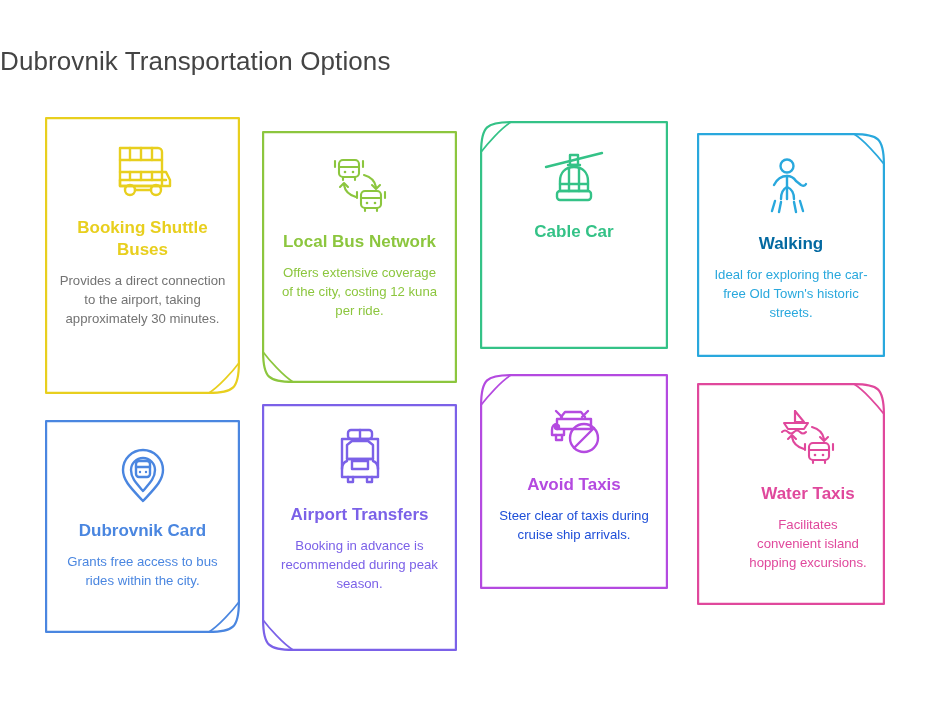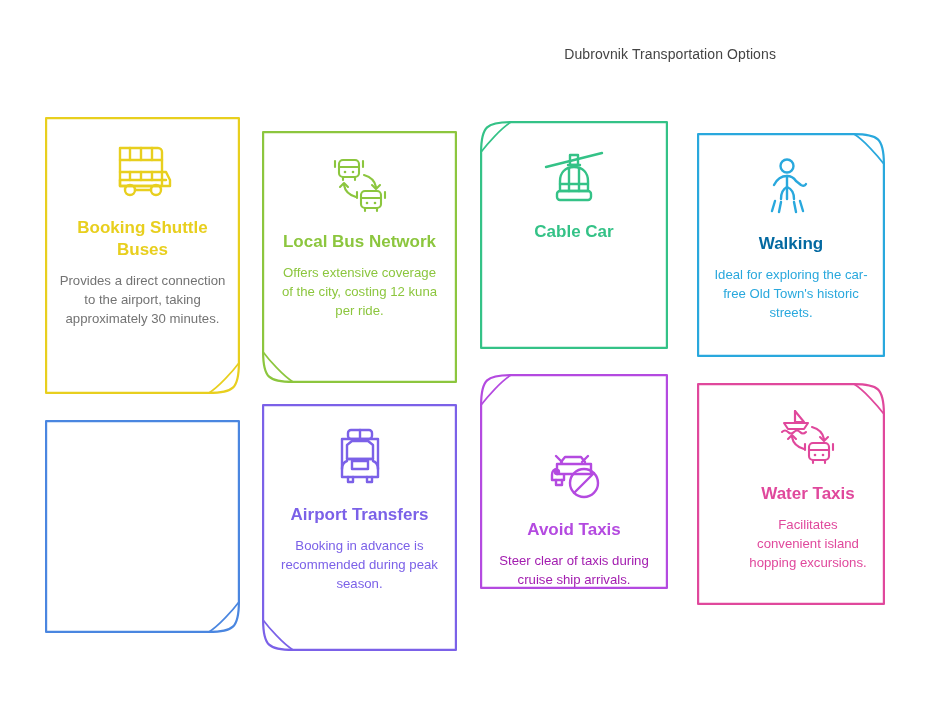--- a/index.html
+++ b/index.html
@@ -14,22 +14,22 @@
     position: relative;
     width: 936px;
     height: 720px;
     background: #ffffff;
   }
   #page-title {
     position: absolute;
     top: 46px;
     left: 0;
     width: 776px;
-    text-align: right;
-    font-size: 14px;
+    text-align: left;
+    font-size: 26px;
     font-weight: 400;
     color: #444444;
     letter-spacing: 0.1px;
   }
   .card {
     position: absolute;
     background: #ffffff;
     display: flex;
     flex-direction: column;
     align-items: center;
@@ -170,20 +170,34 @@
           </div>
           <div class="card-title" style="color:#0369a1">Walking</div>
           <div class="card-desc" style="color:#29a8dd">Ideal for exploring the car-free Old Town's historic streets.</div>
         </div>
       </div>
       <div class="card" style="left: 45px; top: 420px; width: 195px; height: 213px;">
         <svg class="card-frame" width="195" height="213" viewBox="0 0 195 213">
           <path d="M1.1 1.1 H193.9 V181.9 C193.9 207.9, 187.9 211.9, 163.9 211.9 H1.1 Z" style="fill:none;stroke:#4a86e0;stroke-width:2.2;stroke-linejoin:round;stroke-linecap:round"></path>
           <path d="M163.9 211.9 C173.9 205.9, 187.9 189.9, 193.9 181.9" style="fill:none;stroke:#4a86e0;stroke-width:1.7000000000000002;stroke-linejoin:round;stroke-linecap:round"></path>
         </svg>
+        <div class="card-inner">
+          <div class="card-icon">
+            <svg width="58" height="62" viewBox="0 0 58 62">
+              <path d="M29 57C18 45 9 37 9 26a20 20 0 0 1 40 0c0 11-9 19-20 31z" style="fill:none;stroke:#4a86e0;stroke-width:2.4;stroke-linecap:round;stroke-linejoin:round"></path>
+              <path d="M29 47c-7-8-12-13-12-21a12 12 0 0 1 24 0c0 8-5 13-12 21z" style="fill:none;stroke:#4a86e0;stroke-width:2.4;stroke-linecap:round;stroke-linejoin:round"></path>
+              <rect x="22" y="17" width="14" height="16" rx="3" style="fill:none;stroke:#4a86e0;stroke-width:2.4;stroke-linecap:round;stroke-linejoin:round"></rect>
+              <path d="M22 23h14" style="fill:none;stroke:#4a86e0;stroke-width:2.4;stroke-linecap:round;stroke-linejoin:round"></path>
+              <circle cx="26" cy="28" r="1.2" fill="#4a86e0"></circle>
+              <circle cx="32" cy="28" r="1.2" fill="#4a86e0"></circle>
+            </svg>
+          </div>
+          <div class="card-title" style="color:#4a86e0">Dubrovnik Card</div>
+          <div class="card-desc" style="color:#4a86e0">Grants free access to bus rides within the city.</div>
+        </div>
       </div>
       <div class="card" style="left: 262px; top: 404px; width: 195px; height: 247px;">
         <svg class="card-frame" width="195" height="247" viewBox="0 0 195 247">
           <path d="M193.9 1.1 H1.1 V215.9 C1.1 241.9, 7.1 245.9, 31.1 245.9 H193.9 Z" style="fill:none;stroke:#7b61e8;stroke-width:2.2;stroke-linejoin:round;stroke-linecap:round"></path>
           <path d="M31.1 245.9 C21.1 239.9, 7.1 223.9, 1.1 215.9" style="fill:none;stroke:#7b61e8;stroke-width:1.7000000000000002;stroke-linejoin:round;stroke-linecap:round"></path>
         </svg>
         <div class="card-inner">
           <div class="card-icon">
             <svg width="62" height="64" viewBox="0 0 62 64">
               <rect x="19" y="3" width="24" height="9" rx="3" style="fill:none;stroke:#7b61e8;stroke-width:2.4;stroke-linecap:round;stroke-linejoin:round"></rect>
@@ -193,40 +207,40 @@
               <path d="M18 32h26" style="fill:none;stroke:#7b61e8;stroke-width:2.4;stroke-linecap:round;stroke-linejoin:round"></path>
               <rect x="23" y="34" width="16" height="8" style="fill:none;stroke:#7b61e8;stroke-width:2.4;stroke-linecap:round;stroke-linejoin:round"></rect>
               <path d="M18 34c-3 1-5 4-5 8M44 34c3 1 5 4 5 8" style="fill:none;stroke:#7b61e8;stroke-width:2.4;stroke-linecap:round;stroke-linejoin:round"></path>
               <path d="M19 50v5h5v-5M38 50v5h5v-5" style="fill:none;stroke:#7b61e8;stroke-width:2.4;stroke-linecap:round;stroke-linejoin:round"></path>
             </svg>
           </div>
           <div class="card-title" style="color:#7b61e8">Airport Transfers</div>
           <div class="card-desc" style="color:#7b61e8">Booking in advance is recommended during peak season.</div>
         </div>
       </div>
-      <div class="card" style="left: 480px; top: 374px; width: 188px; height: 215px; justify-content: flex-end;">
+      <div class="card" style="left: 480px; top: 374px; width: 188px; height: 215px;">
         <svg class="card-frame" width="188" height="215" viewBox="0 0 188 215">
           <path d="M186.9 213.9 H1.1 V31.1 C1.1 5.1, 7.1 1.1, 31.1 1.1 H186.9 Z" style="fill:none;stroke:#b44ae0;stroke-width:2.2;stroke-linejoin:round;stroke-linecap:round"></path>
           <path d="M31.1 1.1 C21.1 7.1, 7.1 23.1, 1.1 31.1" style="fill:none;stroke:#b44ae0;stroke-width:1.7000000000000002;stroke-linejoin:round;stroke-linecap:round"></path>
         </svg>
         <div class="card-inner">
           <div class="card-icon">
             <svg width="64" height="58" viewBox="0 0 64 58">
               <path d="M14 11l6 6M46 11l-6 6" style="fill:none;stroke:#b44ae0;stroke-width:2.4;stroke-linecap:round;stroke-linejoin:round"></path>
               <path d="M19 17l4-5h16l4 5" style="fill:none;stroke:#b44ae0;stroke-width:2.4;stroke-linecap:round;stroke-linejoin:round"></path>
               <path d="M15 19h34v10H15z" style="fill:none;stroke:#b44ae0;stroke-width:2.4;stroke-linecap:round;stroke-linejoin:round"></path>
               <path d="M15 24c-3 0-5 2-5 6v5h12v-5" style="fill:none;stroke:#b44ae0;stroke-width:2.4;stroke-linecap:round;stroke-linejoin:round"></path>
               <circle cx="15" cy="27" r="2" style="fill:none;stroke:#b44ae0;stroke-width:2.4;stroke-linecap:round;stroke-linejoin:round"></circle>
               <path d="M14 35v5h6v-5" style="fill:none;stroke:#b44ae0;stroke-width:2.4;stroke-linecap:round;stroke-linejoin:round"></path>
               <circle cx="42" cy="38" r="14" style="fill:none;stroke:#b44ae0;stroke-width:2.4;stroke-linecap:round;stroke-linejoin:round"></circle>
               <path d="M32 48L52 28" style="fill:none;stroke:#b44ae0;stroke-width:2.4;stroke-linecap:round;stroke-linejoin:round"></path>
             </svg>
           </div>
           <div class="card-title" style="color:#b44ae0">Avoid Taxis</div>
-          <div class="card-desc" style="color:#a21caf">Steer clear of taxis during cruise ship arrivals.</div>
+          <div class="card-desc" style="color:#1d4ed8">Steer clear of taxis during cruise ship arrivals.</div>
         </div>
       </div>
       <div class="card" style="left: 697px; top: 383px; width: 188px; height: 222px; padding-left: 48px;">
         <svg class="card-frame" width="188" height="222" viewBox="0 0 188 222">
           <path d="M1.1 220.9 H186.9 V31.1 C186.9 5.1, 180.9 1.1, 156.9 1.1 H1.1 Z" style="fill:none;stroke:#e0489c;stroke-width:2.2;stroke-linejoin:round;stroke-linecap:round"></path>
           <path d="M156.9 1.1 C166.9 7.1, 180.9 23.1, 186.9 31.1" style="fill:none;stroke:#e0489c;stroke-width:1.7000000000000002;stroke-linejoin:round;stroke-linecap:round"></path>
         </svg>
         <div class="card-inner">
           <div class="card-icon">
             <svg width="66" height="62" viewBox="0 0 66 62">

